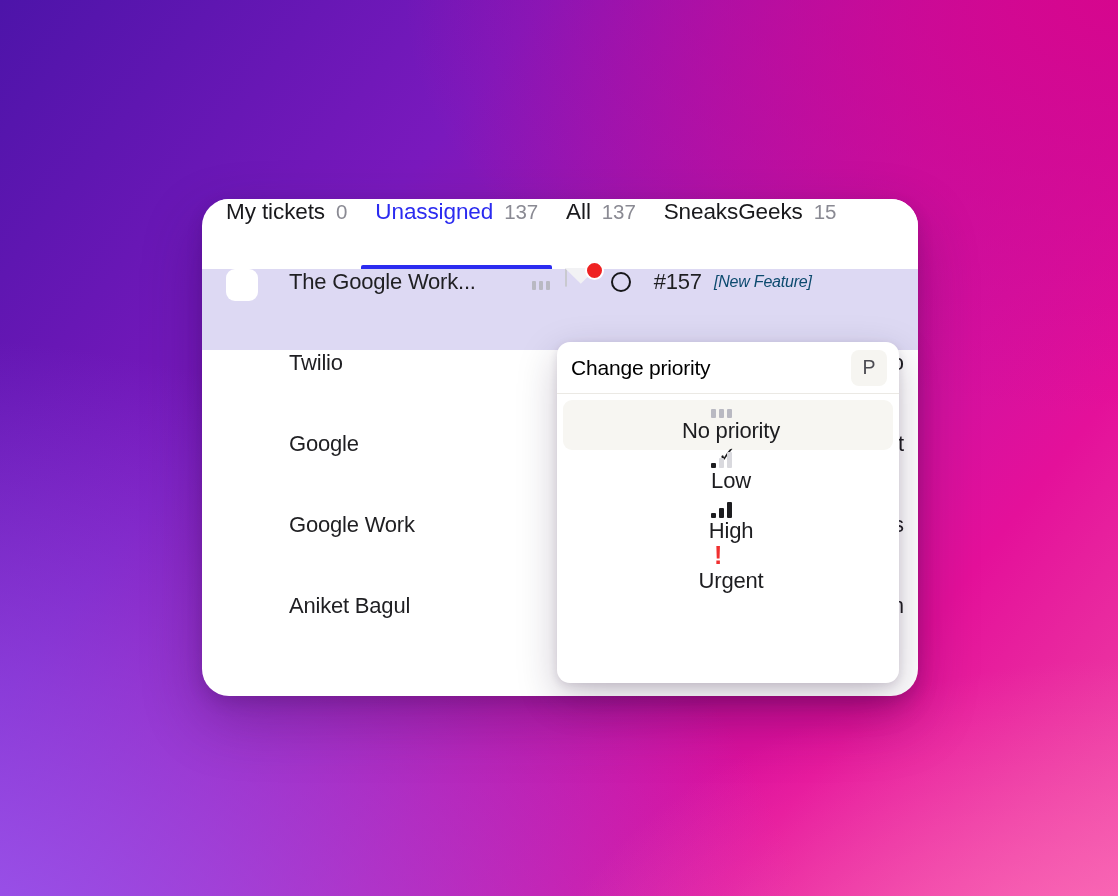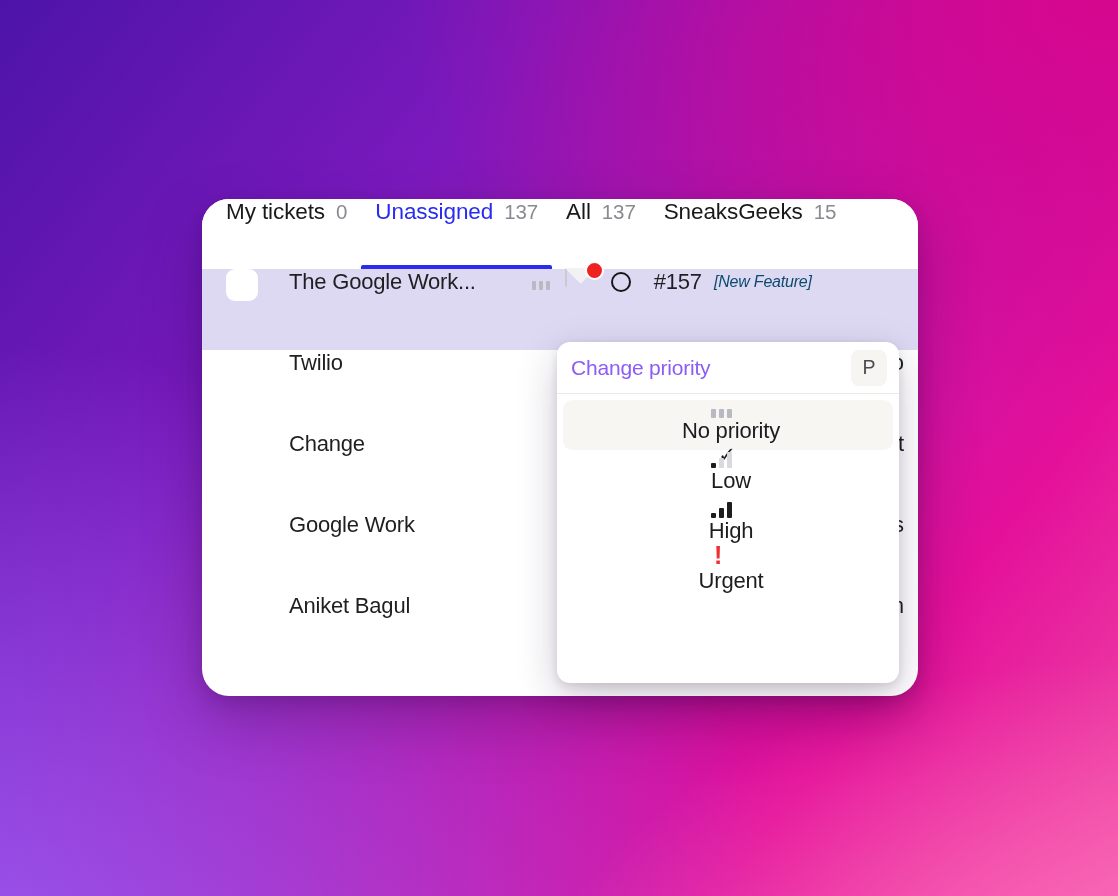--- a/index.html
+++ b/index.html
@@ -17,22 +17,22 @@
       linear-gradient(128deg, #4d14a9 0%, #7a19bd 30%, #c012a6 58%, #e4109a 78%, #f04ba6 100%);
   }
   
   #card {
     position:absolute; left:202px; top:199px; width:716px; height:497px;
     background:#ffffff; border-radius:27px; overflow:hidden;
     box-shadow:0 24px 60px rgba(40,0,60,0.28), 0 6px 16px rgba(40,0,60,0.16);
   }
   
   #tabbar {
-    position:absolute; left:0; top:0; width:100%; height:70px;
-    display:flex; align-items:center; padding-left:24px; gap:0;
+    position:absolute; left:16px; top:0; width:100%; height:70px;
+    display:flex; align-items:center; padding-left:8px; gap:0;
     background:#fff; white-space:nowrap;
   }
   .tab {
     display:flex; align-items:baseline; gap:11px;
     height:70px; padding:0 14px; position:relative;
     cursor:pointer;
   }
   .tab:first-child { padding-left:0; }
   .tab-label { font-size:22.5px; color:#19191c; letter-spacing:-0.1px; }
   .tab-count { font-size:20.5px; color:#8a8a93; letter-spacing:-0.1px; }
@@ -100,21 +100,21 @@
   #dropdown {
     position:absolute; left:557px; top:342px; width:342px; height:341px;
     background:#ffffff; border-radius:13px;
     box-shadow:0 14px 40px rgba(30,10,50,0.22), 0 3px 10px rgba(30,10,50,0.12);
     overflow:hidden; z-index:5;
   }
   #dd-header {
     height:52px; display:flex; align-items:center;
     padding:0 12px 0 14px; border-bottom:1px solid #ebe9e4;
   }
-  #dd-placeholder { font-size:21px; color:#8b5cf6; flex:1; letter-spacing:-0.2px; }
+  #dd-placeholder { font-size:21px; color:#000000; flex:1; letter-spacing:-0.2px; }
   #dd-kbd {
     width:36px; height:36px; border-radius:8px; background:#f6f5f1;
     display:flex; align-items:center; justify-content:center;
     font-size:19.5px; color:#4b4b52;
   }
   #dd-list { padding:6px; }
   .dd-item {
     height:50px; display:flex; align-items:center;
     padding:0 12px 0 10px; border-radius:9px; cursor:pointer;flex-direction:column;
   }
@@ -188,21 +188,21 @@
       </div>
 
       <div class="row">
         <div class="checkbox" style="background:transparent"></div>
         <span class="row-title">Twilio</span>
         <span class="row-right">co</span>
       </div>
 
       <div class="row">
         <div class="checkbox" style="background:transparent"></div>
-        <span class="row-title">Change</span>
+        <span class="row-title">Google</span>
         <span class="row-right">t</span>
       </div>
 
       <div class="row">
         <div class="checkbox" style="background:transparent"></div>
         <span class="row-title">Google Work</span>
         <span class="row-right">s</span>
       </div>
 
       <div class="row">

